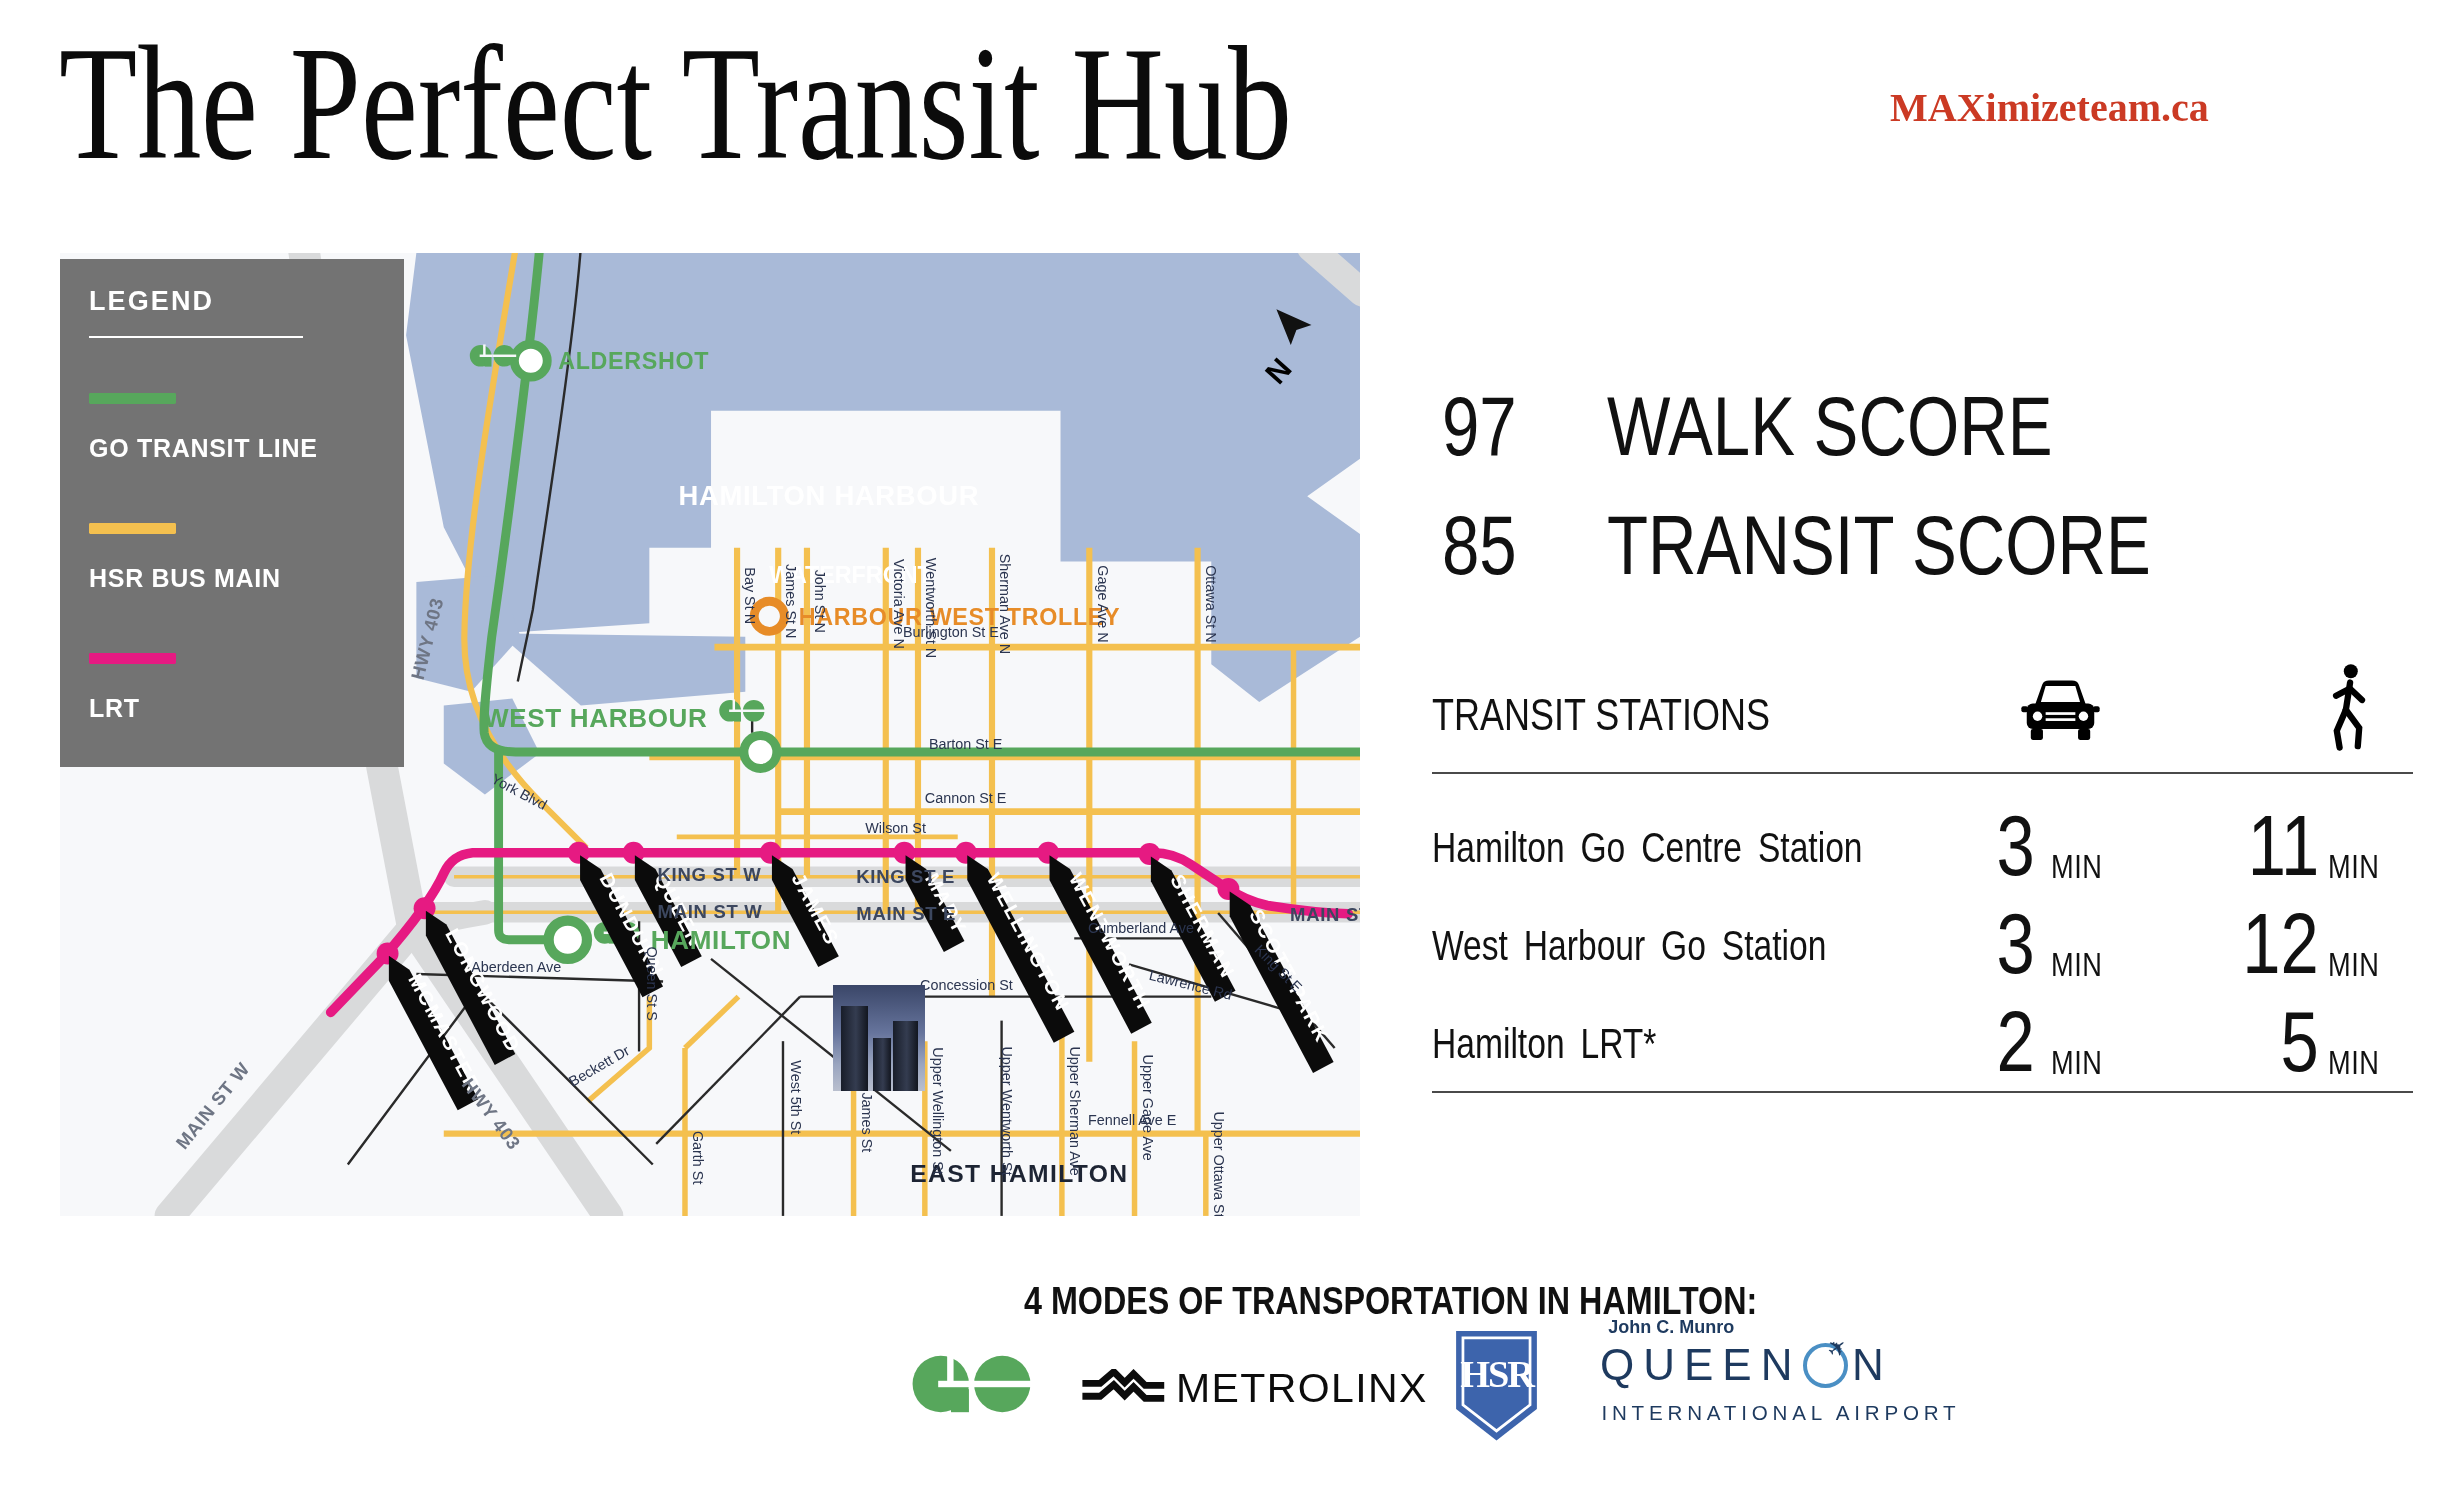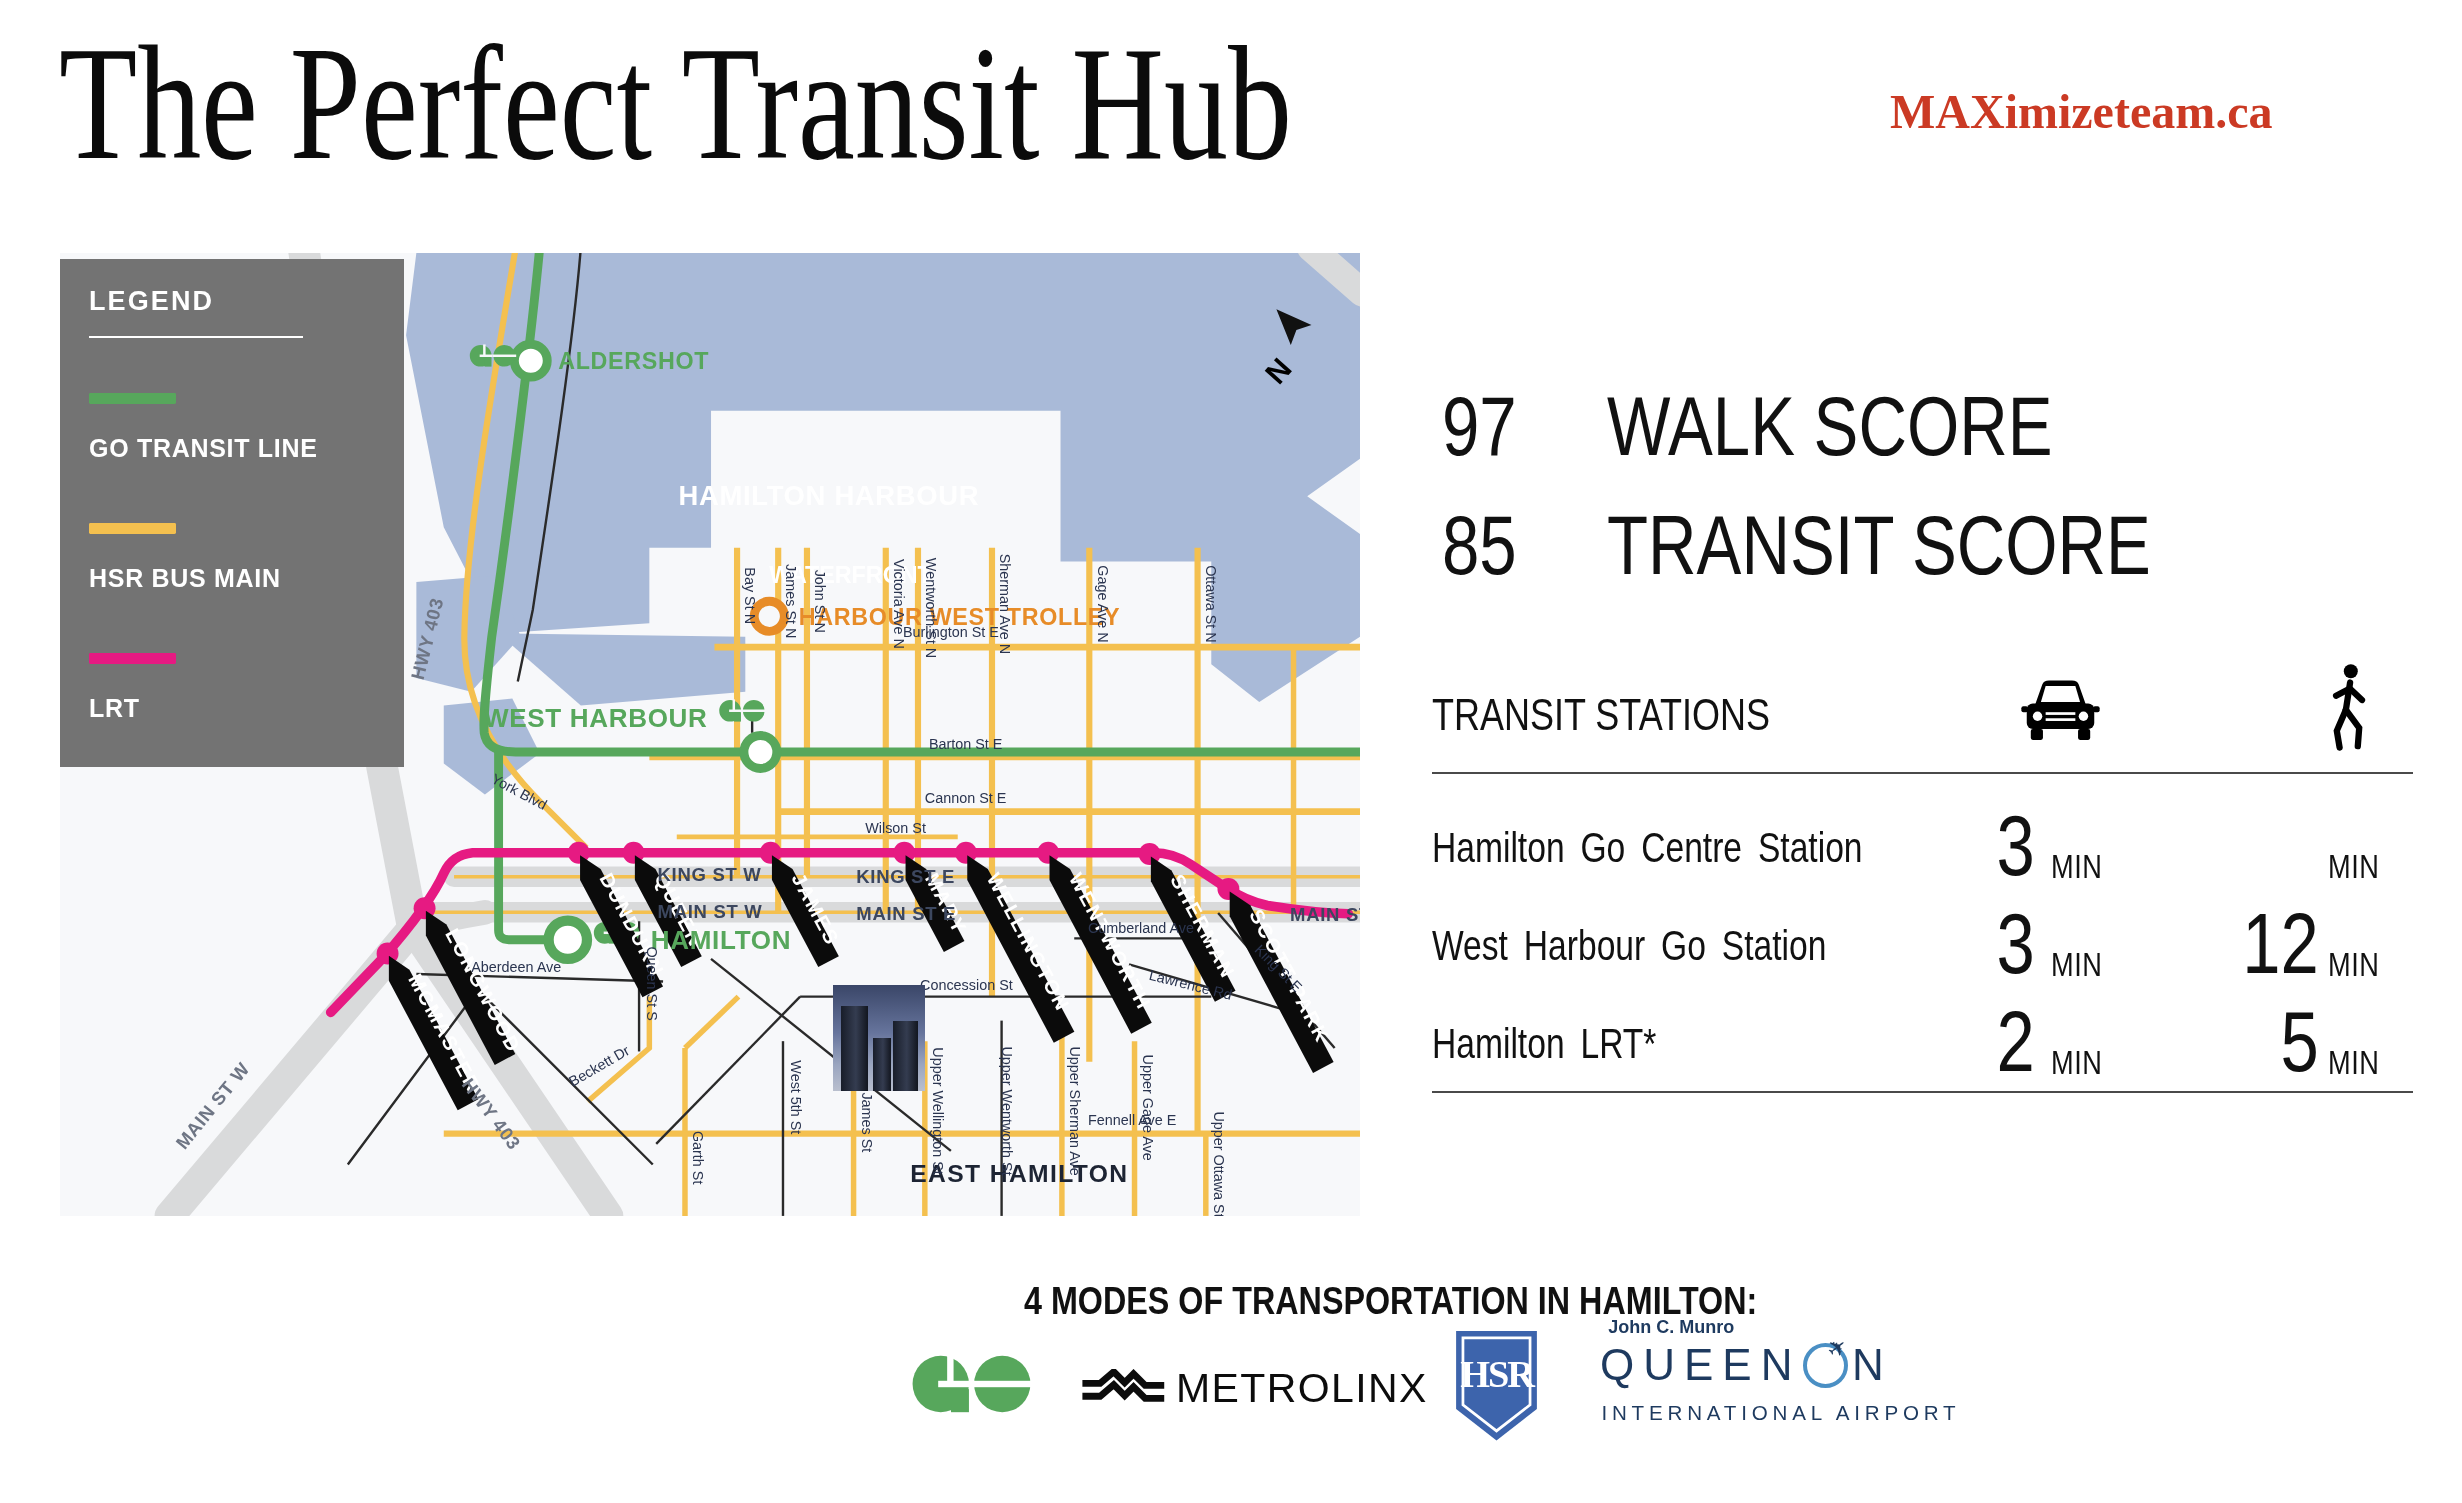--- a/index.html
+++ b/index.html
@@ -7,21 +7,21 @@
        font-family:"Liberation Sans",sans-serif;color:#111;}
   .abs{position:absolute;}
   
   .cxl{display:inline-block;transform:scaleX(.8);transform-origin:0 50%;white-space:nowrap;}
   .cxr{display:inline-block;transform:scaleX(.8);transform-origin:100% 50%;white-space:nowrap;}
 
   
   .page-title{left:59px;top:20.6px;font-family:"Liberation Serif",serif;font-size:164px;line-height:1;
               color:#0b0b0b;transform:scaleX(.78);transform-origin:0 0;white-space:nowrap;}
   .site-link{left:1890px;top:84px;font-family:"Liberation Serif",serif;font-weight:700;
-             font-size:48px;color:#CB3A24;white-space:nowrap;}
+             font-size:40px;color:#CB3A24;white-space:nowrap;}
 
   
   .map-wrap{left:60px;top:253px;width:1300px;height:963px;background:#F7F8FA;}
   .map-wrap svg{display:block;}
   text{font-family:"Liberation Sans",sans-serif;}
   .ml-water{fill:#ffffff;font-size:40px;font-weight:700;letter-spacing:1px;}
   .ml-water2{fill:#ffffff;font-size:34px;font-weight:700;}
   .ml-orange{fill:#E78C28;font-size:34px;font-weight:800;letter-spacing:1px;}
   .ml-green{fill:#57A75C;font-size:38px;font-weight:800;letter-spacing:1px;}
   .ml-green2{fill:#57A75C;font-size:34px;font-weight:800;letter-spacing:1px;}
@@ -340,20 +340,21 @@
     </g>
   </svg>
 </div>
 
 <div class="abs t-rule" style="top:772px"></div>
 
 <div class="abs trow" style="top:802px">
   <div class="t-name"><span class="cxl">Hamilton Go Centre Station</span></div>
   <div class="t-num t-drive"><span class="cxr">3</span></div>
   <div class="t-min t-drive-min"><span class="cxl">MIN</span></div>
+  <div class="t-num t-walk"><span class="cxr">11</span></div>
   <div class="t-min t-walk-min"><span class="cxl">MIN</span></div>
 </div>
 <div class="abs trow" style="top:900px">
   <div class="t-name"><span class="cxl">West Harbour Go Station</span></div>
   <div class="t-num t-drive"><span class="cxr">3</span></div>
   <div class="t-min t-drive-min"><span class="cxl">MIN</span></div>
   <div class="t-num t-walk"><span class="cxr">12</span></div>
   <div class="t-min t-walk-min"><span class="cxl">MIN</span></div>
 </div>
 <div class="abs trow" style="top:998px">

